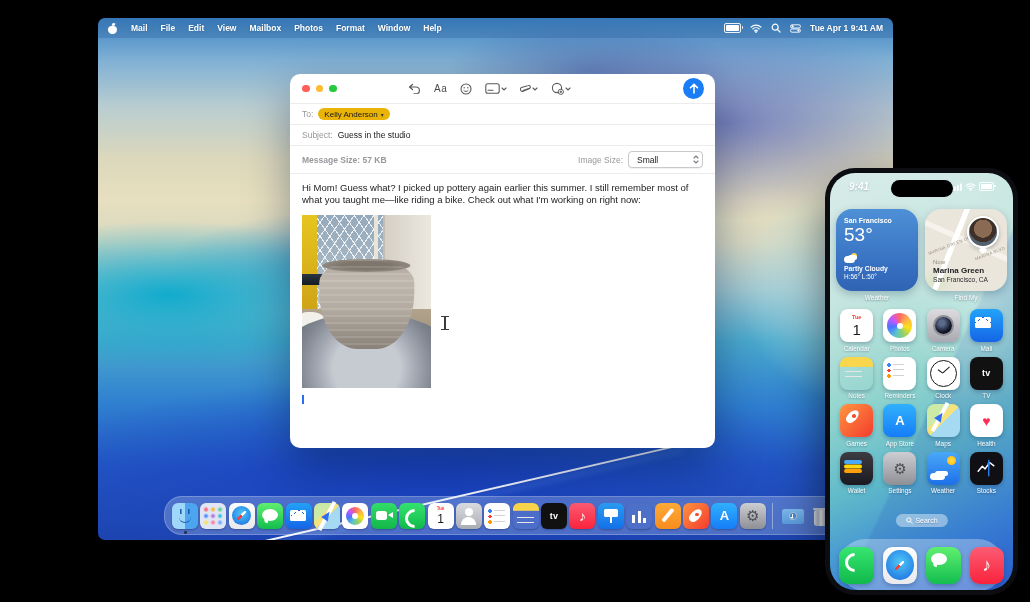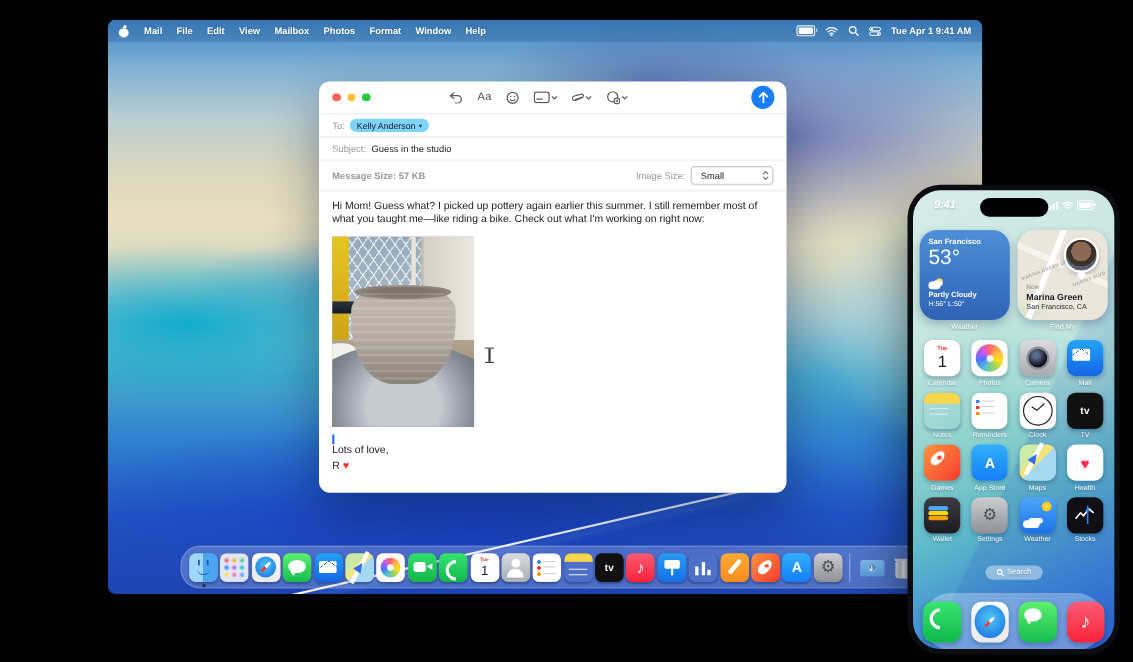--- a/index.html
+++ b/index.html
@@ -45,21 +45,21 @@
   .tl{width:7.5px;height:7.5px;border-radius:50%;}
   .tl-red{background:#ff5f57;} .tl-yellow{background:#febc2e;} .tl-green{background:#27c93f;}
   .mw-tools{position:absolute;left:118px;top:0;height:29px;display:flex;align-items:center;gap:13px;color:#5a5a5e;}
   .tool-btn{display:flex;align-items:center;gap:1px;}
   .fmt-aa{font-size:10px;color:#4a4a4e;letter-spacing:.5px;}
   .mw-send{position:absolute;right:11px;top:4px;width:21px;height:21px;border-radius:50%;background:#1b7df5;
            display:flex;align-items:center;justify-content:center;}
   .mw-row{display:flex;align-items:center;height:20px;border-bottom:1px solid #ececec;padding-left:12px;
           font-size:8.5px;gap:5px;}
   .mw-label{color:#98989d;}
-  .to-pill{background:#7dd3fc;border-radius:8px;padding:1.5px 6px;font-size:8px;color:#18181a;
+  .to-pill{background:#eab308;border-radius:8px;padding:1.5px 6px;font-size:8px;color:#18181a;
            display:flex;align-items:center;gap:3px;}
   .pill-chev{font-size:6px;color:#3a3a3c;}
   .subject-value{color:#1a1a1c;}
   .mw-sizerow{display:flex;align-items:center;height:27px;border-bottom:1px solid #ececec;
               padding:0 12px;font-size:8.5px;}
   .size-left{color:#98989d;font-weight:bold;}
   .size-right{margin-left:auto;display:flex;align-items:center;gap:5px;}
   .popup{width:62px;height:15px;border:1px solid #c9c9cd;border-radius:4px;background:#fff;
          display:flex;align-items:center;padding:0 3px 0 8px;font-size:8.5px;color:#1a1a1c;
          box-shadow:0 .5px 1px rgba(0,0,0,.06);}
@@ -442,27 +442,20 @@
         <div class="pt-yellow"></div>
         <div class="pt-frame"></div>
         <div class="pt-wall"></div>
         <div class="pt-mantel"></div>
         <div class="pt-floor"></div>
         <div class="pt-tray"></div>
         <div class="pt-wheel"></div>
         <div class="pt-pot"></div>
       </div>
       <div class="caret"></div>
-      <div class="closing-lines">
-        <div>Lots of love,</div>
-        <div>
-          <span>R</span>
-          <span class="sig-heart">♥</span>
-        </div>
-      </div>
     </div>
   </div>
 
   <div id="dock">
     <div class="dicon ic-finder has-dot">
           <span class="eyes"></span>
         </div>
     <div class="dicon ic-launchpad"></div>
     <div class="dicon ic-safari"></div>
     <div class="dicon ic-messages"></div>

